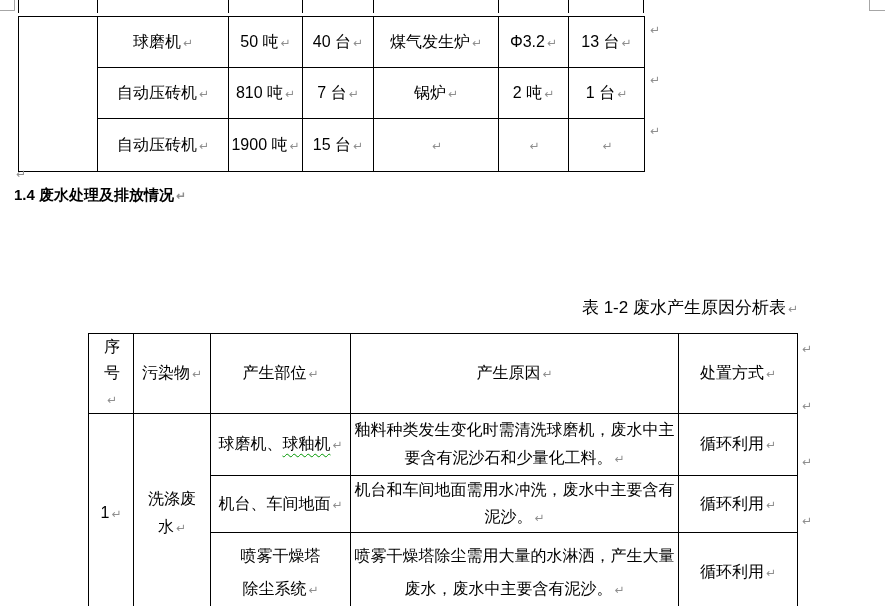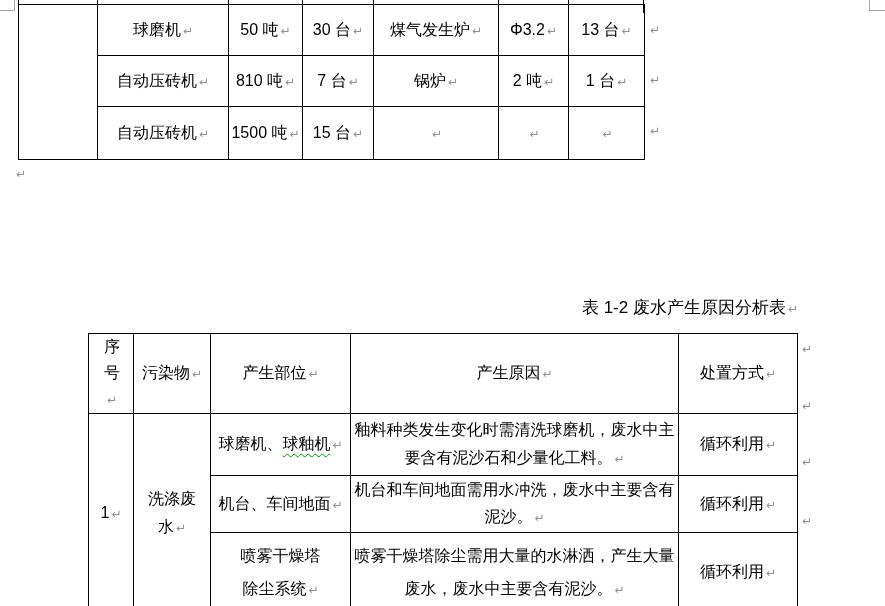--- a/index.html
+++ b/index.html
@@ -12,21 +12,21 @@
   .corner-tr{position:absolute;left:869px;top:0;width:15px;height:10px;
              border-left:1px solid #a6a6a6;border-bottom:1px solid #a6a6a6;}
 
   
   .stub{position:absolute;top:0;width:1px;height:13px;background:#000;}
 
   table{border-collapse:collapse;table-layout:fixed;position:absolute;}
   td{border:1px solid #000;text-align:center;vertical-align:middle;padding:0;
      font-size:16px;color:#000;}
 
-  .t1{left:18px;top:4px;width:627px;}
+  .t1{left:18px;top:16px;width:627px;}
   .t1 td{white-space:nowrap;height:50px;}
 
   .t2{left:88px;top:333px;width:710px;}
   .t2 td{line-height:28px;}
   .t2 .row-hdr td{height:57px;line-height:26px;}
   .t2 .row-1 td{height:61px;line-height:28px;}
   .t2 .row-2 td{height:55px;line-height:27px;}
   .t2 .row-3 td{height:79px;line-height:33px;}
 
   .wrapbox{display:inline-block;vertical-align:middle;line-height:inherit;}
@@ -73,50 +73,51 @@
       <col style="width:71px">
         <col style="width:125px">
         <col style="width:70px">
         <col style="width:76px">
     </colgroup>
     <tbody>
         <tr>
       <td rowspan="3"></td>
       <td><span>球磨机</span><span class="pmark">↵</span></td>
       <td><span>50 吨</span><span class="pmark">↵</span></td>
-      <td><span>30 台</span><span class="pmark">↵</span></td>
+      <td><span>40 台</span><span class="pmark">↵</span></td>
       <td><span>煤气发生炉</span><span class="pmark">↵</span></td>
       <td><span>Φ3.2</span><span class="pmark">↵</span></td>
       <td><span>13 台</span><span class="pmark">↵</span></td>
     </tr>
     <tr>
       <td><span>自动压砖机</span><span class="pmark">↵</span></td>
       <td><span>810 吨</span><span class="pmark">↵</span></td>
       <td><span>7 台</span><span class="pmark">↵</span></td>
       <td><span>锅炉</span><span class="pmark">↵</span></td>
       <td><span>2 吨</span><span class="pmark">↵</span></td>
       <td><span>1 台</span><span class="pmark">↵</span></td>
     </tr>
     <tr>
       <td style="height:52px"><span>自动压砖机</span><span class="pmark">↵</span></td>
-      <td><span>1500 吨</span><span class="pmark">↵</span></td>
+      <td><span>1900 吨</span><span class="pmark">↵</span></td>
       <td><span>15 台</span><span class="pmark">↵</span></td>
       <td><span class="pmark">↵</span></td>
       <td><span class="pmark">↵</span></td>
       <td><span class="pmark">↵</span></td>
     </tr>
   </tbody>
     </table>
 
   <div class="floatmark" style="left:650px;top:24px">↵</div>
   <div class="floatmark" style="left:650px;top:74px">↵</div>
   <div class="floatmark" style="left:650px;top:125px">↵</div>
 
   <div class="floatmark" style="left:16px;top:168px">↵</div>
 
+  <div class="heading"><span>1.4 废水处理及排放情况</span><span class="pmark">↵</span></div>
 
 
   <div class="tbl-title"><span>表 1-2 废水产生原因分析表</span><span class="pmark">↵</span></div>
 
   <table class="t2">
     <colgroup>
       <col style="width:45px">
         <col style="width:77px">
         <col style="width:140px">
       <col style="width:328px">

